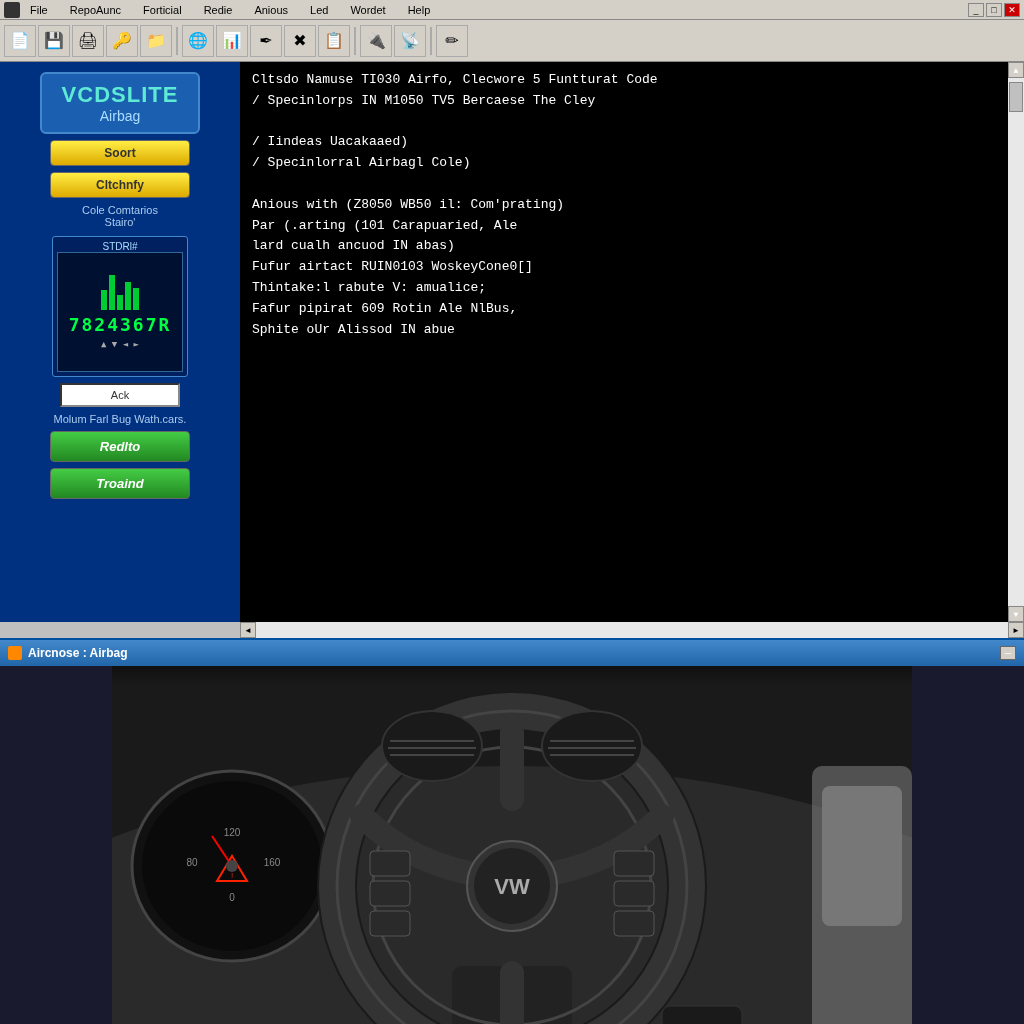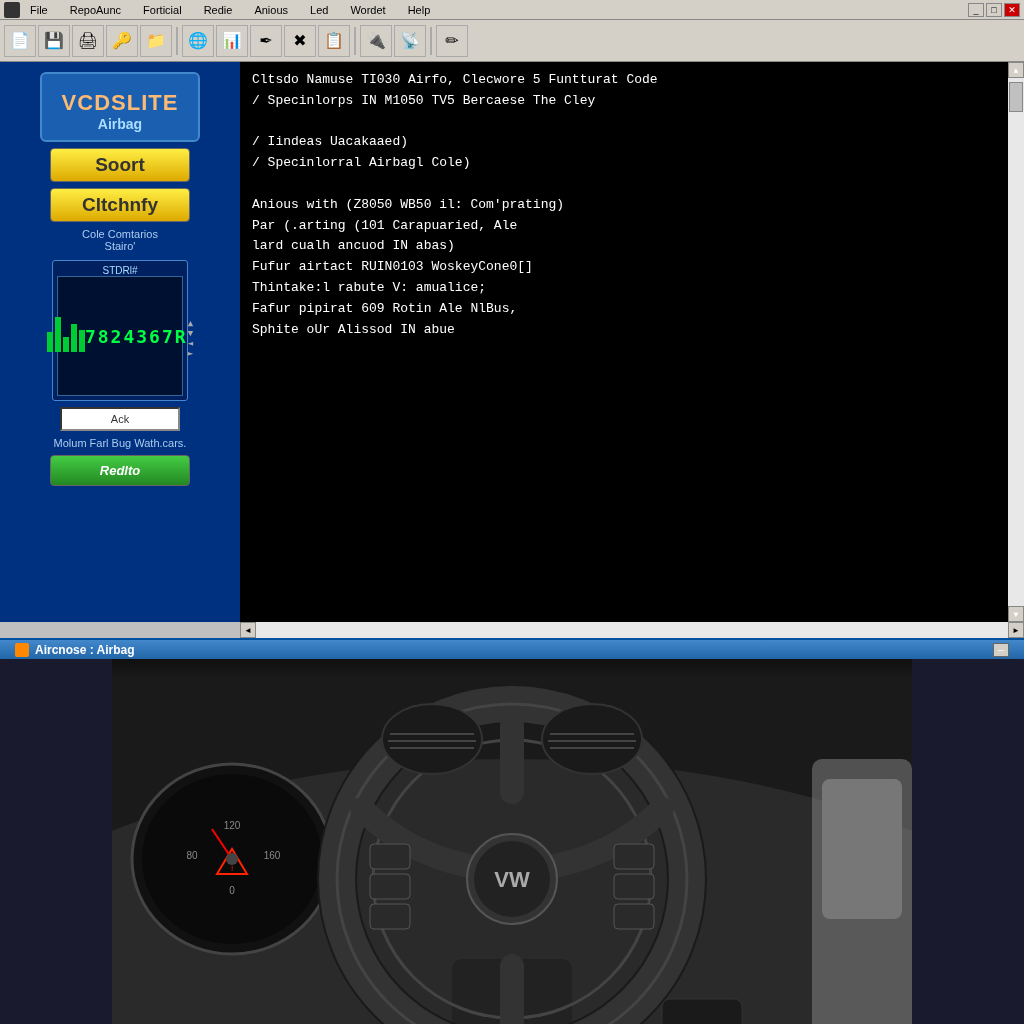--- a/index.html
+++ b/index.html
@@ -105,36 +105,35 @@
       background: #1a5fb0;
       border: 2px solid #4488cc;
       border-radius: 6px;
       padding: 8px 14px;
       text-align: center;
       width: 160px;
     }
     .vcds-logo .vcds-text {
       font-size: 22px;
       font-weight: bold;
-      color: #fdba74;
+      color: #5eead4;
       letter-spacing: 1px;
-      margin-top: 8px;
     }
     .vcds-logo .vcds-sub {
       font-size: 14px;
       color: #aaddff;
-      font-weight: bold;
+      font-weight: normal;
     }
 
     .sidebar-btn {
       width: 140px;
       padding: 5px 10px;
       text-align: center;
       border-radius: 4px;
-      font-size: 19px;
+      font-size: 12px;
       font-weight: bold;
       cursor: pointer;
       border: 1px solid #666;
     }
     .sidebar-btn.yellow {
       background: linear-gradient(to bottom, #ffee44, #ddaa00);
       color: #333;
     }
 
     .sidebar-label {
@@ -154,21 +153,21 @@
     .std-label {
       font-size: 10px;
       color: #aaddff;
       text-align: center;
     }
     .std-screen {
       background: #001030;
       border: 1px solid #336699;
       height: 120px;
       display: flex;
-      flex-direction: row;
+      flex-direction: column;
       align-items: center;
       justify-content: center;
       color: #00ff44;
       font-size: 11px;
       font-family: monospace;
       position: relative;
     }
     .std-number {
       font-size: 18px;
       font-weight: bold;
@@ -278,25 +277,25 @@
       background: #e8e8e8;
     }
 
     
     .bottom-window {
       height: 402px;
       background: #e8f0ff;
       border-top: 2px solid #0050a0;
     }
     .bottom-title-bar {
-      height: 19px;
+      height: 26px;
       background: linear-gradient(to bottom, #4488cc, #2266aa);
       display: flex;
       align-items: center;
-      padding: 0 15px;
+      padding: 0 8px;
       color: white;
       font-size: 12px;
       font-weight: bold;
     }
     .bottom-title-bar .win-icon {
       width: 14px;
       height: 14px;
       background: #ff8800;
       margin-right: 6px;
       border-radius: 2px;
@@ -405,20 +404,21 @@
           ▲ ▼ ◄ ►
         </div>
       </div>
     </div>
 
     <input class="ack-input" type="text" value="Ack" style="">
 
     <div class="sidebar-label">Molum Farl Bug Wath.cars.</div>
 
     <div class="sidebar-btn green">Redlto</div>
+    <div class="sidebar-btn green">Troaind</div>
   </div>
 
   <div class="console-area">
     <div class="console-text">Cltsdo Namuse TI030 Airfo, Clecwore 5 Funtturat Code
 / Specinlorps IN M1050 TV5 Bercaese The Cley
 
 / Iindeas Uacakaaed)
 / Specinlorral Airbagl Cole)
 
 Anious with (Z8050 WB50 il: Com'prating)

